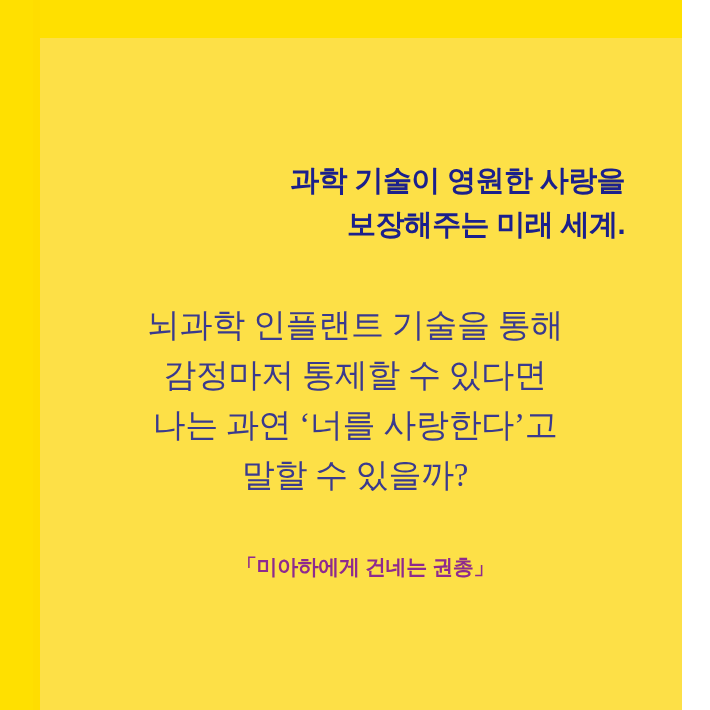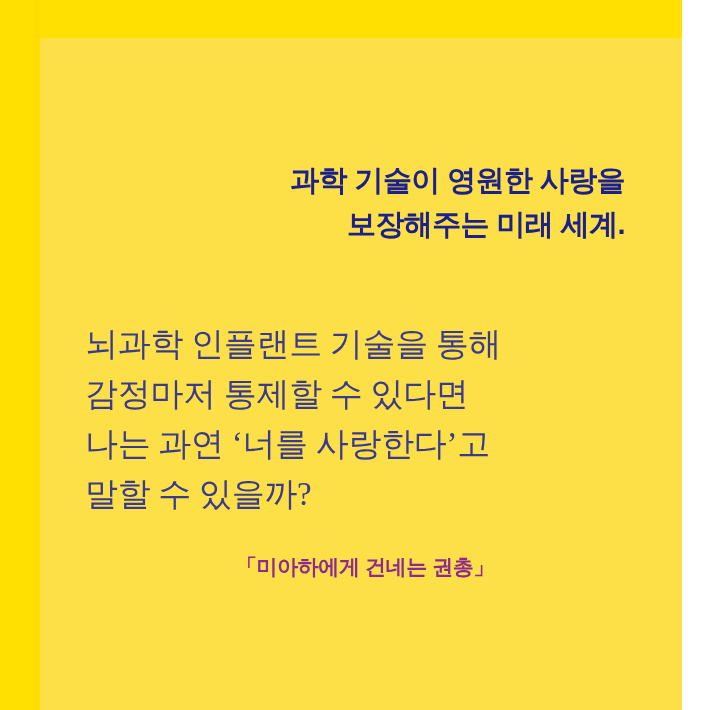--- a/index.html
+++ b/index.html
@@ -80,29 +80,28 @@
     color: #1B208C;
     white-space: pre-line;
   }
 
   
   .quote {
     position: absolute;
     right: 85px;
     top: 300px;
     width: 540px;
-    text-align: left;
+    text-align: center;
     font-family: "Liberation Serif", "DejaVu Serif", serif;
     font-weight: 400;
     font-size: 33px;
     line-height: 50px;
     letter-spacing: -0.3px;
     color: #3A3A8E;
     white-space: pre-line;
-    margin-top: 19px;
   }
 
   
   .attribution {
     position: absolute;
     right: 85px;
     top: 552px;
     width: 520px;
     text-align: center;
     font-family: "Liberation Sans", "DejaVu Sans", sans-serif;

